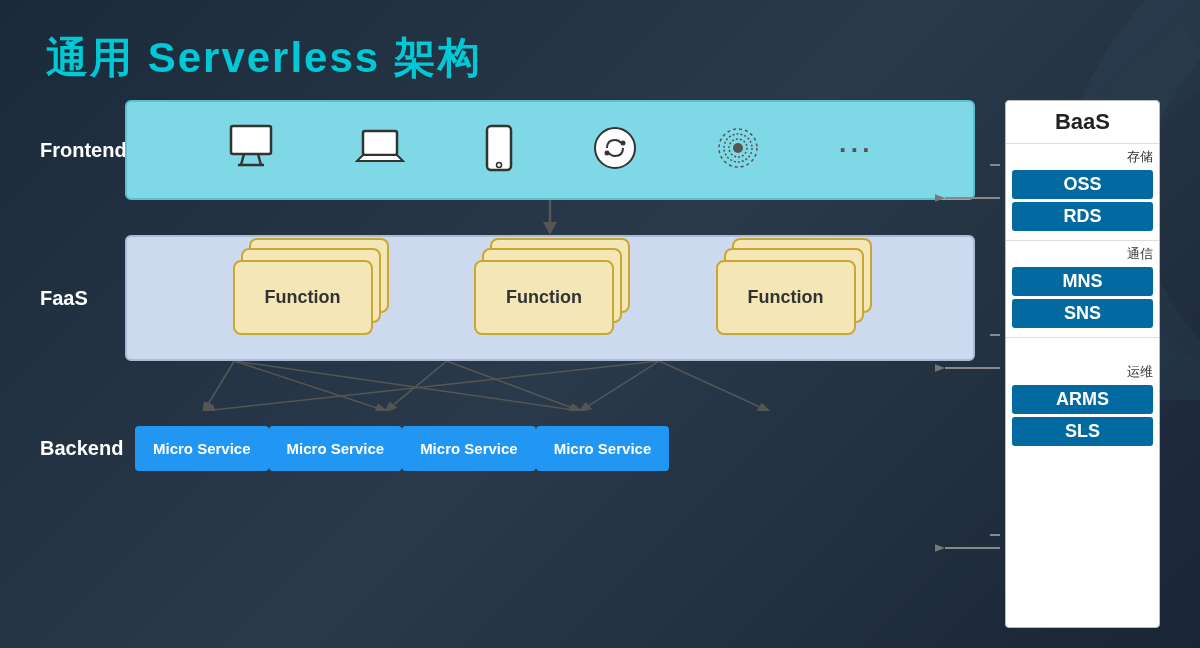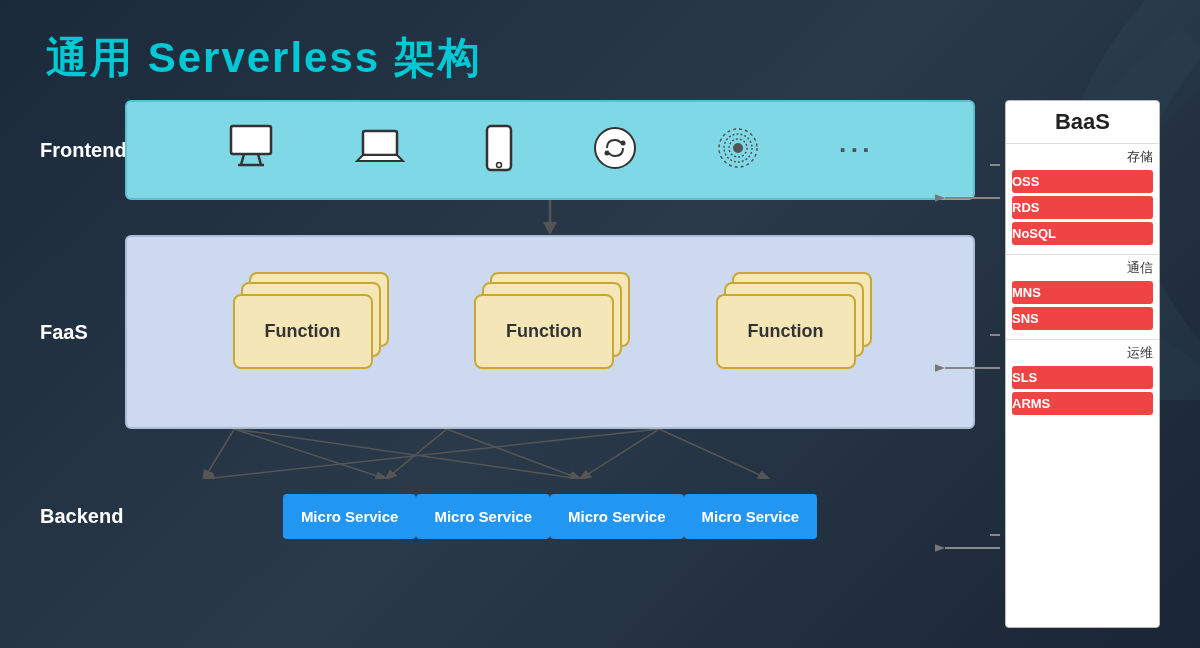--- a/index.html
+++ b/index.html
@@ -137,28 +137,28 @@
 
     .faas-box {
       flex: 1;
       background: #cdd9ee;
       border: 2px solid #aabbd5;
       border-radius: 6px;
       display: flex;
       align-items: center;
       justify-content: space-evenly;
       padding: 15px 20px;
-      height: 194px;
+      height: 126px;
     }
 
     .backend-box {
       flex: 1;
       display: flex;
       align-items: center;
-      justify-content: center;
+      justify-content: flex-start;
       padding: 10px 10px;
       height: 75px;
     }
 
     .spacer-row {
       height: 35px;
       display: flex;
       align-items: center;
     }
 
@@ -197,36 +197,37 @@
       padding: 8px;
       border-bottom: 1px solid #ddd;
       color: #222;
     }
     .baas-group {
       border-bottom: 1px solid #ddd;
       padding: 4px 6px 6px;
     }
     .baas-group:last-child {
       border-bottom: none;
+      margin-top: 21px;
     }
     .baas-group-title {
       text-align: right;
       font-size: 13px;
       color: #333;
       margin-bottom: 4px;
     }
     .baas-tag {
       display: block;
-      background: #ef4444;
+      background: #0369a1;
       color: white;
-      text-align: left;
+      text-align: center;
       border-radius: 3px;
       padding: 4px 0;
       margin: 3px 0;
-      font-size: 13px;
+      font-size: 18px;
       font-weight: bold;
     }
   </style>
 </head>
 <body>
 
 <svg class="bg-decoration" viewBox="0 0 600 400">
   <path d="M600,0 Q400,200 600,400" stroke="rgba(100,180,200,0.3)" stroke-width="80" fill="none"></path>
   <path d="M600,50 Q350,250 600,400" stroke="rgba(80,160,190,0.2)" stroke-width="60" fill="none"></path>
 </svg>
@@ -370,33 +371,32 @@
   </div>
 
   <div class="right-baas">
     <div class="baas-box">
       <div class="baas-title">BaaS</div>
 
       <div class="baas-group">
         <div class="baas-group-title">存储</div>
         <span class="baas-tag">OSS</span>
         <span class="baas-tag">RDS</span>
-        <span class="baas-tag">NoSQL</span>
       </div>
 
       <div class="baas-group">
         <div class="baas-group-title">通信</div>
         <span class="baas-tag">MNS</span>
         <span class="baas-tag">SNS</span>
       </div>
 
       <div class="baas-group">
         <div class="baas-group-title">运维</div>
+        <span class="baas-tag">ARMS</span>
         <span class="baas-tag">SLS</span>
-        <span class="baas-tag">ARMS</span>
       </div>
     </div>
   </div>
 
 </div>
 
 <svg style="position:absolute; top:105px; left:990px; width:55px; height:500px; pointer-events:none;">
 
   <line x1="10" y1="60" x2="0" y2="60" stroke="#888" stroke-width="2"></line>
   <polygon points="0,55 -8,60 0,65" fill="#888" transform="translate(0,0)"></polygon>

